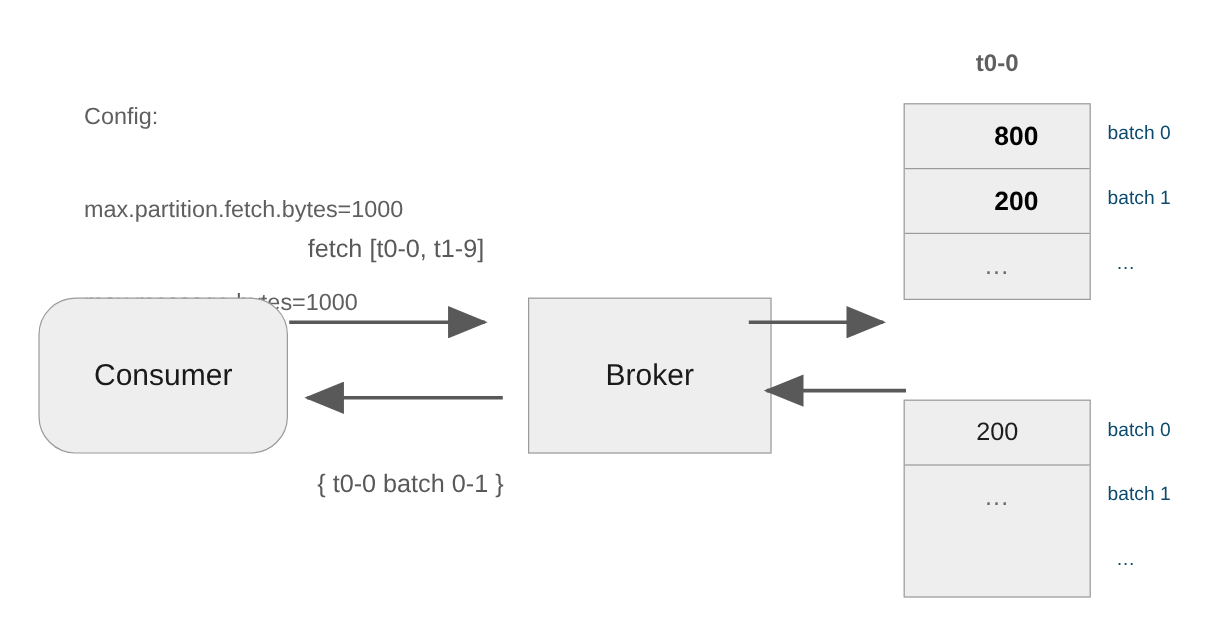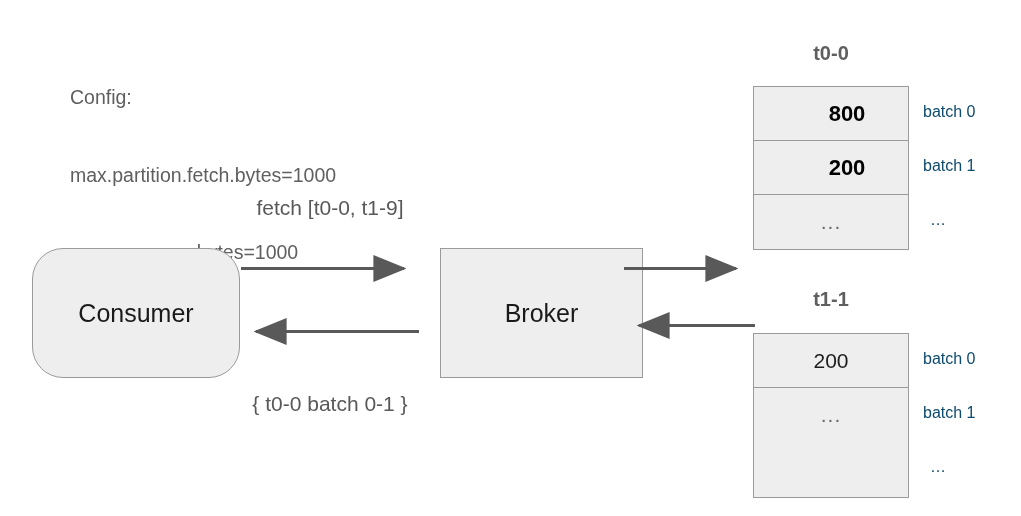--- a/index.html
+++ b/index.html
@@ -35,21 +35,21 @@
 
   
   .edge-label {
     position: absolute;
     font-size: 21px;
     color: #595959;
     white-space: nowrap;
     text-align: center;
   }
   #fetch-label { left: 0; top: 196px; width: 660px; }
-  #response-label { left: 0; top: 392px; width: 660px; }
+  #response-label { left: 0; top: 392px; width: 660px; padding-left: 12px; }
 
   
   .node-box {
     position: absolute;
     background: #EEEEEE;
     border: 1.6px solid #9a9a9a;
     box-sizing: border-box;
     display: flex;
     align-items: center;
     justify-content: center;
@@ -162,21 +162,20 @@
   <div id="t00-title" class="partition-title">t0-0</div>
   <div id="t00-table" class="partition-table">
     <div class="partition-row bold">800</div>
     <div class="partition-row bold">200</div>
     <div class="partition-row dots">...</div>
   </div>
   <div class="batch-label" style="left:923px; top:103px;">batch 0</div>
   <div class="batch-label" style="left:923px; top:157px;">batch 1</div>
   <div class="batch-label dots" style="left:930px; top:211px;">…</div>
 
-  <div id="t11-title" class="partition-title">t1-1</div>
   <div id="t11-table" class="partition-table">
     <div class="partition-row plain">200</div>
     <div class="partition-row dots">...</div>
   </div>
   <div class="batch-label" style="left:923px; top:350px;">batch 0</div>
   <div class="batch-label" style="left:923px; top:404px;">batch 1</div>
   <div class="batch-label dots" style="left:930px; top:458px;">…</div>
 
 </div>
 

